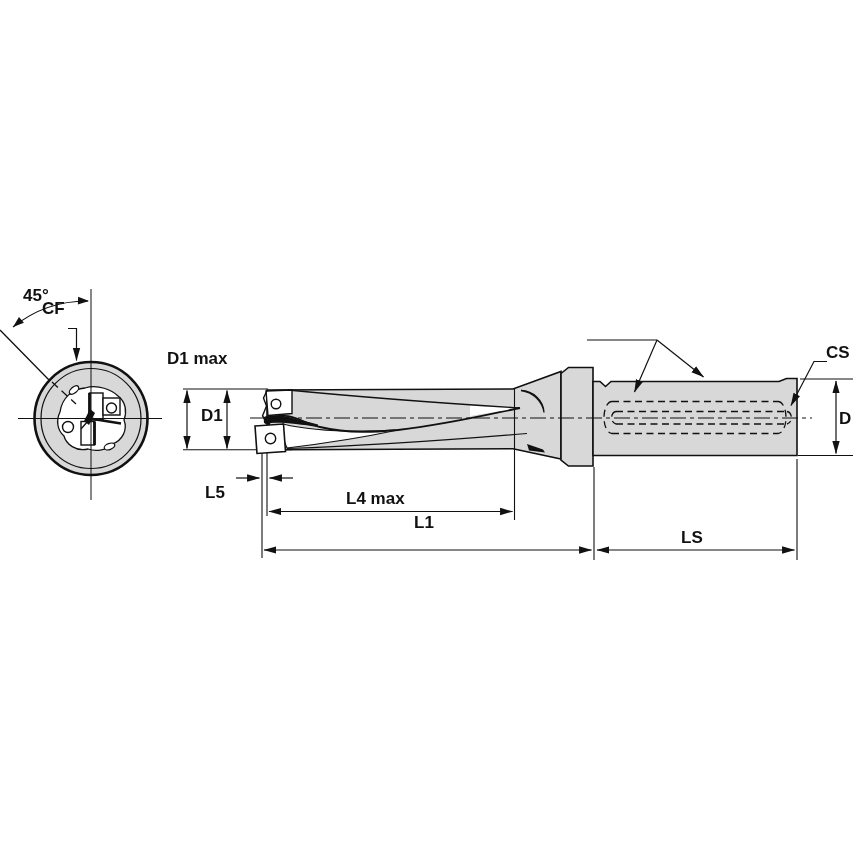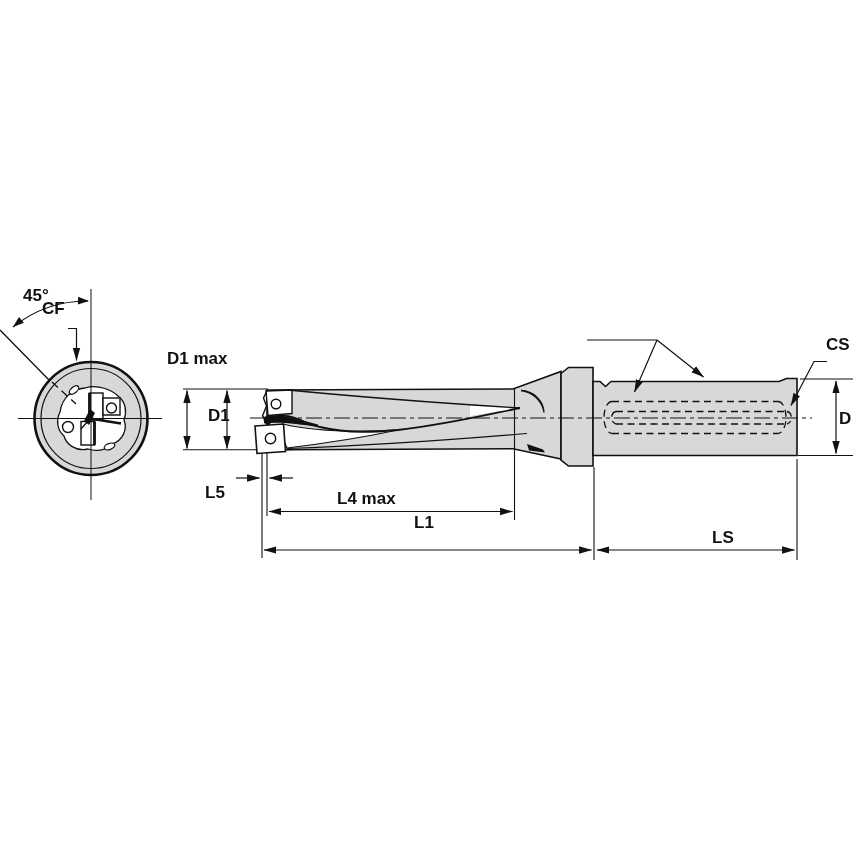--- a/index.html
+++ b/index.html
@@ -133,21 +133,21 @@
     <path d="M 827,361.5 L 814,361.5 L 791,405.5" marker-end="url(#arw)"></path>
     <line x1="587" y1="340" x2="657" y2="340"></line>
     <line x1="657" y1="340" x2="634.5" y2="392" marker-end="url(#arw)"></line>
     <line x1="657" y1="340" x2="703.5" y2="377" marker-end="url(#arw)"></line>
   </g>
 </svg>
 
 <div class="dim-label" style="left:23px;top:287px">45°</div>
 <div class="dim-label" style="left:42px;top:300px">CF</div>
 <div class="dim-label" style="left:167px;top:350px">D1 max</div>
-<div class="dim-label" style="left:208px;top:407px">D1</div>
+<div class="dim-label" style="left:201px;top:407px">D1</div>
 <div class="dim-label" style="left:205px;top:484px">L5</div>
-<div class="dim-label" style="left:337px;top:490px">L4 max</div>
+<div class="dim-label" style="left:346px;top:490px">L4 max</div>
 <div class="dim-label" style="left:414px;top:514px">L1</div>
-<div class="dim-label" style="left:712px;top:529px">LS</div>
-<div class="dim-label" style="left:826px;top:336px">CS</div>
+<div class="dim-label" style="left:681px;top:529px">LS</div>
+<div class="dim-label" style="left:826px;top:344px">CS</div>
 <div class="dim-label" style="left:839px;top:410px">D</div>
 
 </div>
 
 </body></html>

